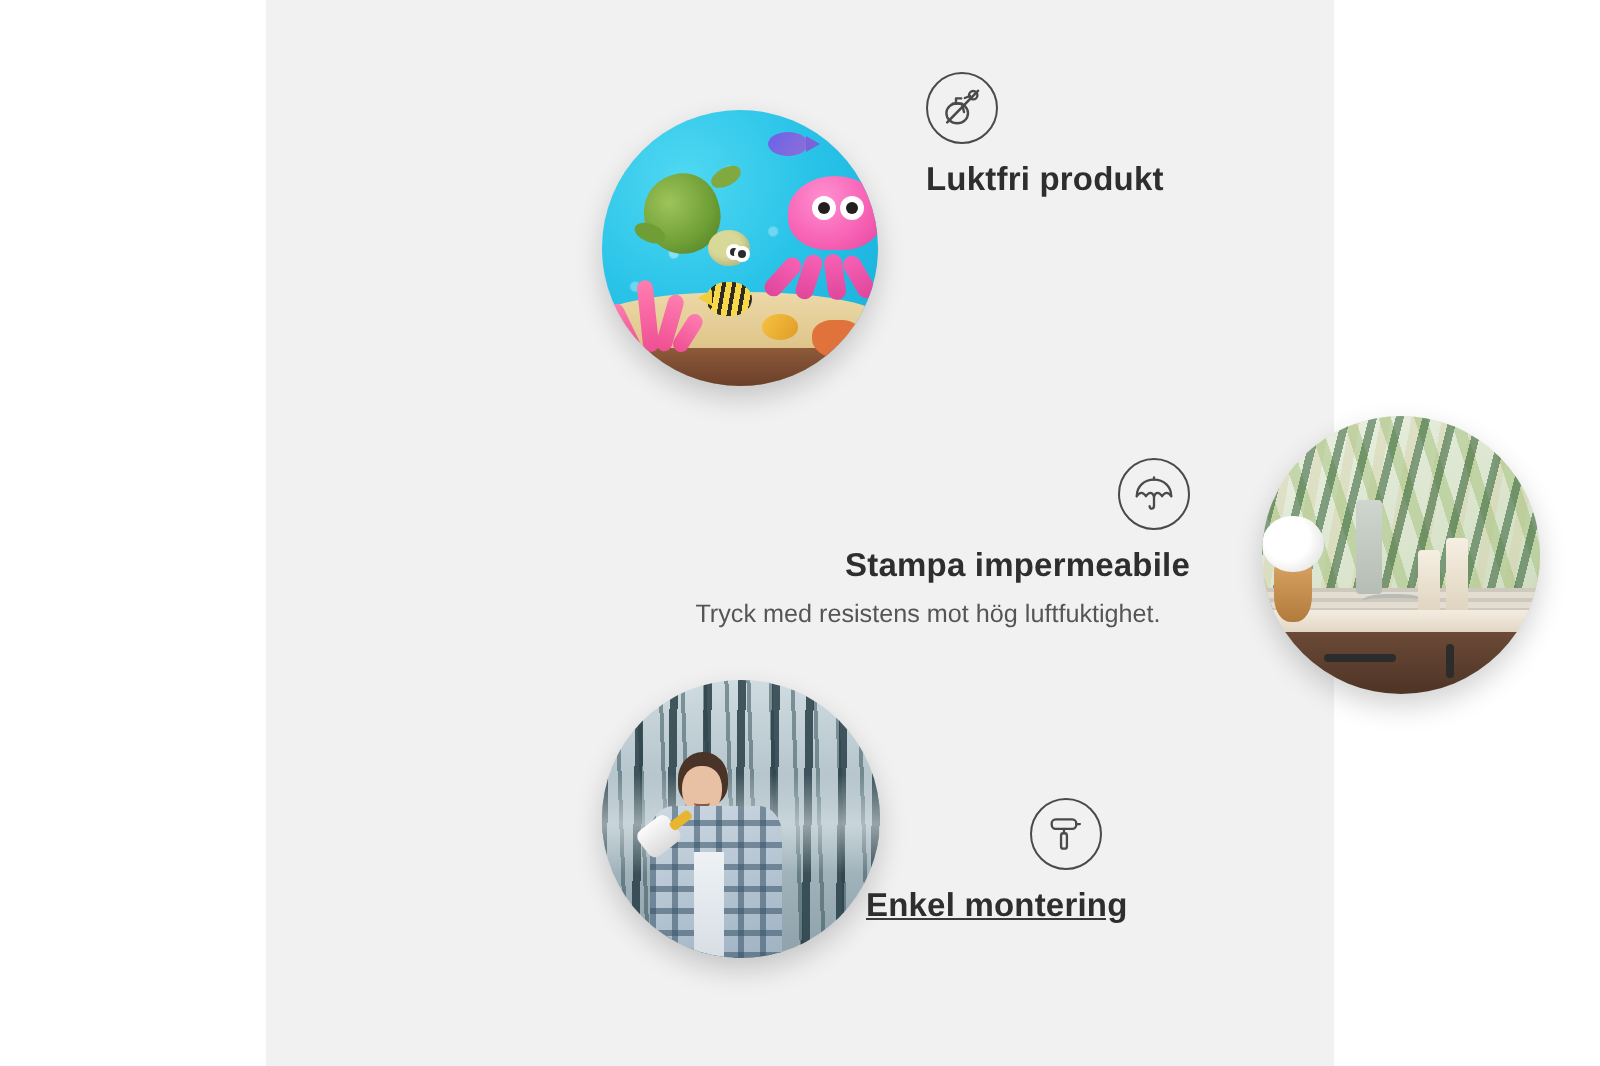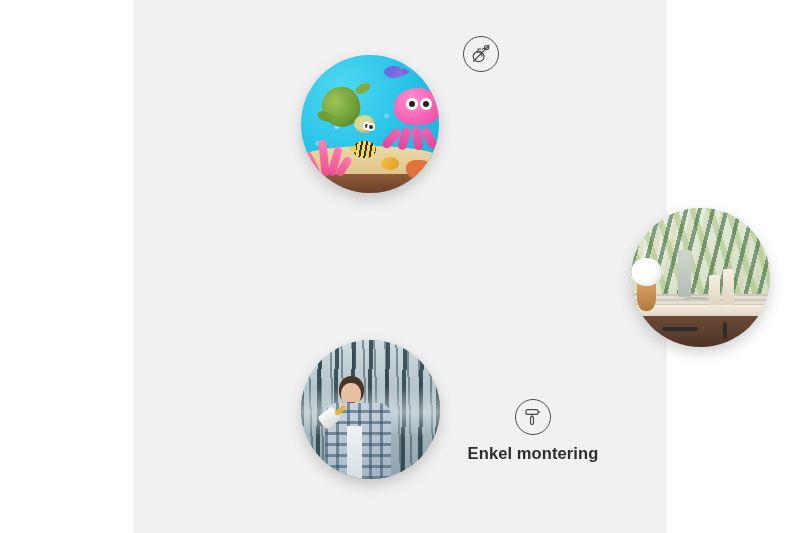--- a/index.html
+++ b/index.html
@@ -436,21 +436,22 @@
     text-align: right;
   }
   .feature-2 .feature-icon { margin-left: auto; }
   .feature-2 .feature-text { text-align: center; }
 
   
   .feature-3 {
     left: 300px;
     top: 399px;
     width: 200px;
-    text-align: center;
+    text-align: left;
+    text-decoration: underline;
   }
   .feature-3 .feature-icon { margin: 0 auto; }
 </style>
 </head>
 <body>
 
 <div class="screen">
 
   <div class="panel">
 
@@ -537,22 +538,41 @@
           <ellipse cx="9.6" cy="14.6" rx="5.4" ry="5"></ellipse>
           <path d="M7.4 9.8 L12 9.8 L13 14"></path>
           <path d="M9.0 9.8 L9.0 7.2 L11.6 7.2"></path>
 
           <path d="M13.4 7.0 L16.0 6.0"></path>
           <circle cx="17.6" cy="5.6" r="2.1"></circle>
 
           <path d="M4.6 19.2 L20.0 3.4" stroke-width="1.3"></path>
         </svg>
       </div>
+      <div class="feature-title">Luktfri produkt</div>
     </div>
 
+    <div class="feature feature-2">
+      <div class="feature-icon">
+        <svg width="22" height="22" viewBox="0 0 24 24" fill="none" stroke="#4a4a4a" stroke-width="1.25" stroke-linecap="round" stroke-linejoin="round">
+
+          <path d="M2.6 13.2 C2.6 7.6 6.8 4.2 12 4.2 C17.2 4.2 21.4 7.6 21.4 13.2"></path>
+
+          <path d="M2.6 13.2 C4.2 10.8 6.0 10.8 7.6 13.2 C9.2 10.8 11.0 10.8 12 13.2
+                   C13.0 10.8 14.8 10.8 16.4 13.2 C18.0 10.8 19.8 10.8 21.4 13.2"></path>
+
+          <path d="M12 4.2 L12 3.0"></path>
+          <path d="M12 13.2 L12 18.4"></path>
+
+          <path d="M12 18.4 C12 20.4 9.6 20.6 9.6 18.6"></path>
+        </svg>
+      </div>
+      <div class="feature-title">Stampa impermeabile</div>
+      <p class="feature-text">Tryck med resistens mot hög luftfuktighet.</p>
+    </div>
 
     <div class="feature feature-3">
       <div class="feature-icon">
         <svg width="22" height="22" viewBox="0 0 24 24" fill="none" stroke="#4a4a4a" stroke-width="1.25" stroke-linecap="round" stroke-linejoin="round">
 
           <rect x="4.2" y="4.0" width="13.4" height="5.2" rx="2.2"></rect>
 
           <path d="M17.6 6.6 L19.6 6.6"></path>
           <path d="M10.9 9.2 L10.9 11.6"></path>
 

